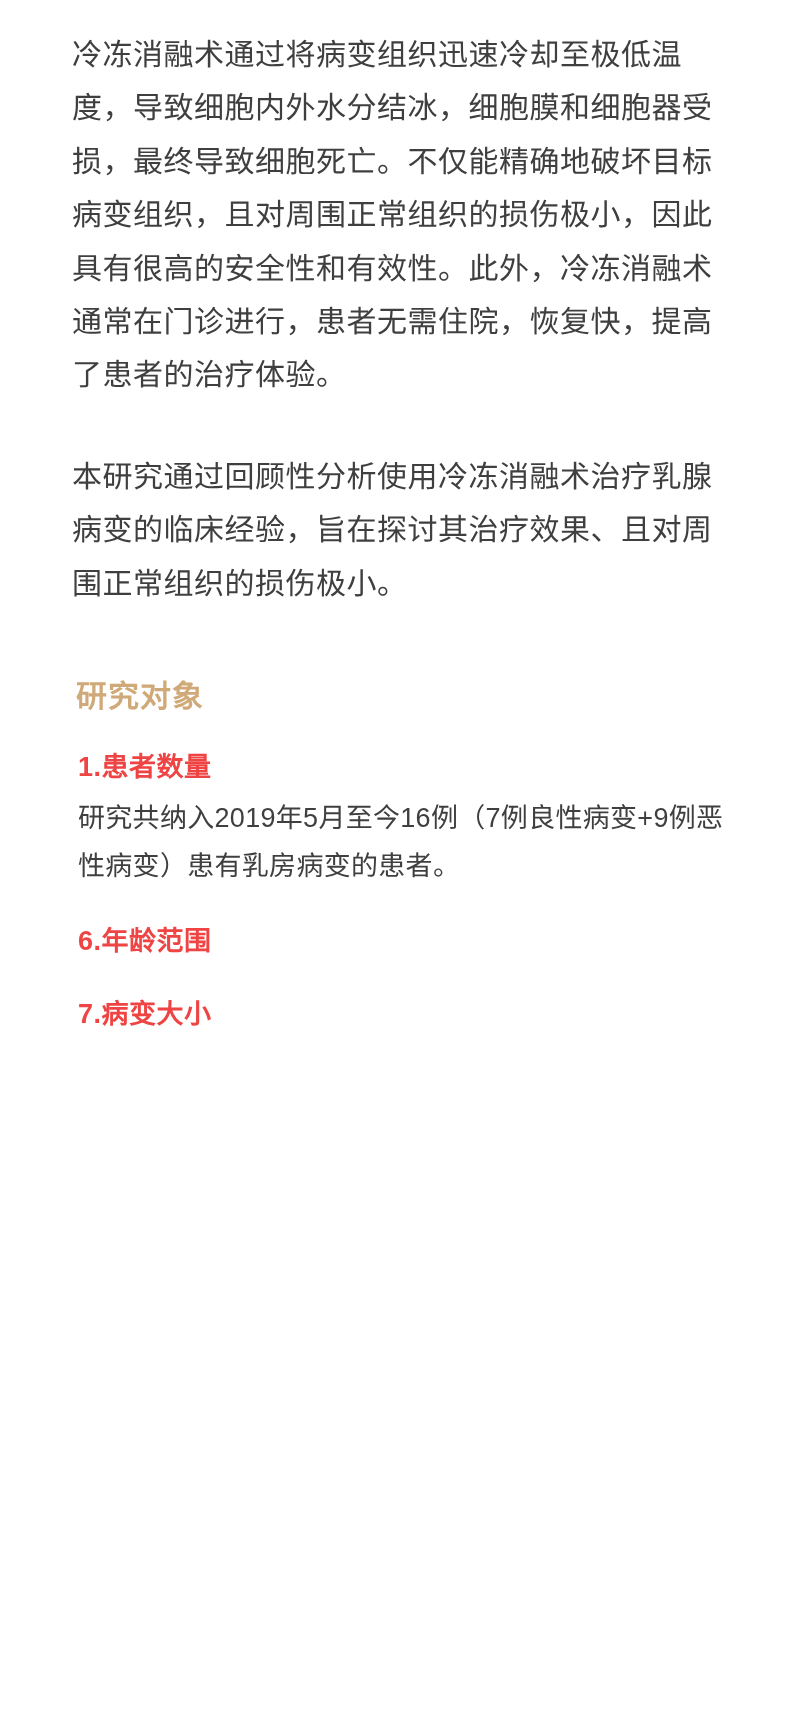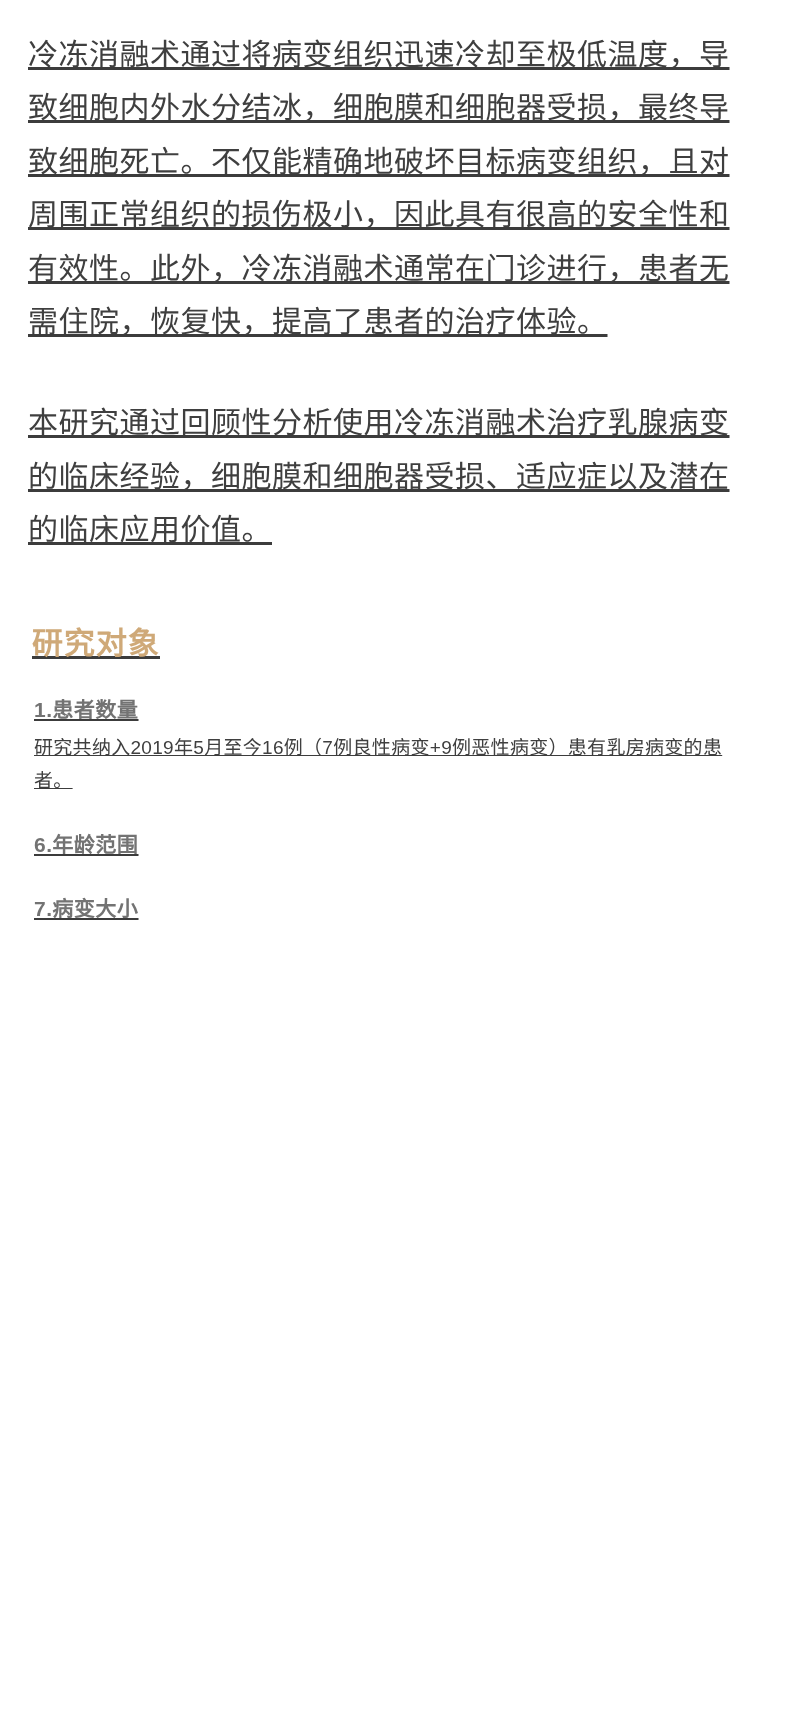--- a/index.html
+++ b/index.html
@@ -11,23 +11,22 @@
     width: 800px;
     min-height: 1727px;
     font-family: "Liberation Sans", "DejaVu Sans", sans-serif;
     color: #3c3c3c;
     -webkit-font-smoothing: antialiased;
   }
   .page {
     width: 788px;
     min-height: 1727px;
     box-sizing: border-box;
-    padding: 28px 52px 40px 28px;
+    padding: 28px 52px 40px 72px;
     background: #ffffff;
-    text-decoration: underline;
   }
   .para {
     font-size: 30px;
     line-height: 1.78;
     letter-spacing: 0.5px;
     color: #3f3f3f;
     margin: 0 0 14px 0;
     text-align: left;
   }
   .gap-lg { height: 46px; }
@@ -36,48 +35,48 @@
 
   .section-title {
     font-size: 31px;
     font-weight: bold;
     color: #cfa978;
     letter-spacing: 1px;
     margin: 4px 0 10px 4px;
     line-height: 1.5;
   }
   .sub-title {
-    font-size: 21px;
+    font-size: 27px;
     font-weight: bold;
-    color: #737373;
+    color: #ef4444;
     letter-spacing: 0.5px;
     margin: 0 0 4px 6px;
     line-height: 1.6;
   }
   .sub-body {
-    font-size: 19px;
+    font-size: 27px;
     line-height: 1.78;
     color: #3f3f3f;
     letter-spacing: 0.3px;
     margin: 0 0 0 6px;
     text-align: left;
   }
   .block { margin-bottom: 30px; }
   .block:last-child { margin-bottom: 0; }
 </style>
 </head>
 <body>
 
 <div class="page">
 
   <p class="para">冷冻消融术通过将病变组织迅速冷却至极低温度，导致细胞内外水分结冰，细胞膜和细胞器受损，最终导致细胞死亡。不仅能精确地破坏目标病变组织，且对周围正常组织的损伤极小，因此具有很高的安全性和有效性。此外，冷冻消融术通常在门诊进行，患者无需住院，恢复快，提高了患者的治疗体验。</p>
 
   <div class="gap-md"></div>
 
-  <p class="para">本研究通过回顾性分析使用冷冻消融术治疗乳腺病变的临床经验，细胞膜和细胞器受损、适应症以及潜在的临床应用价值。</p>
+  <p class="para">本研究通过回顾性分析使用冷冻消融术治疗乳腺病变的临床经验，旨在探讨其治疗效果、且对周围正常组织的损伤极小。</p>
 
   <div class="gap-lg"></div>
 
   <h2 class="section-title">研究对象</h2>
 
   <div class="gap-sm"></div>
 
   <div class="block">
     <h3 class="sub-title">1.患者数量</h3>
     <p class="sub-body">研究共纳入2019年5月至今16例（7例良性病变+9例恶性病变）患有乳房病变的患者。</p>

